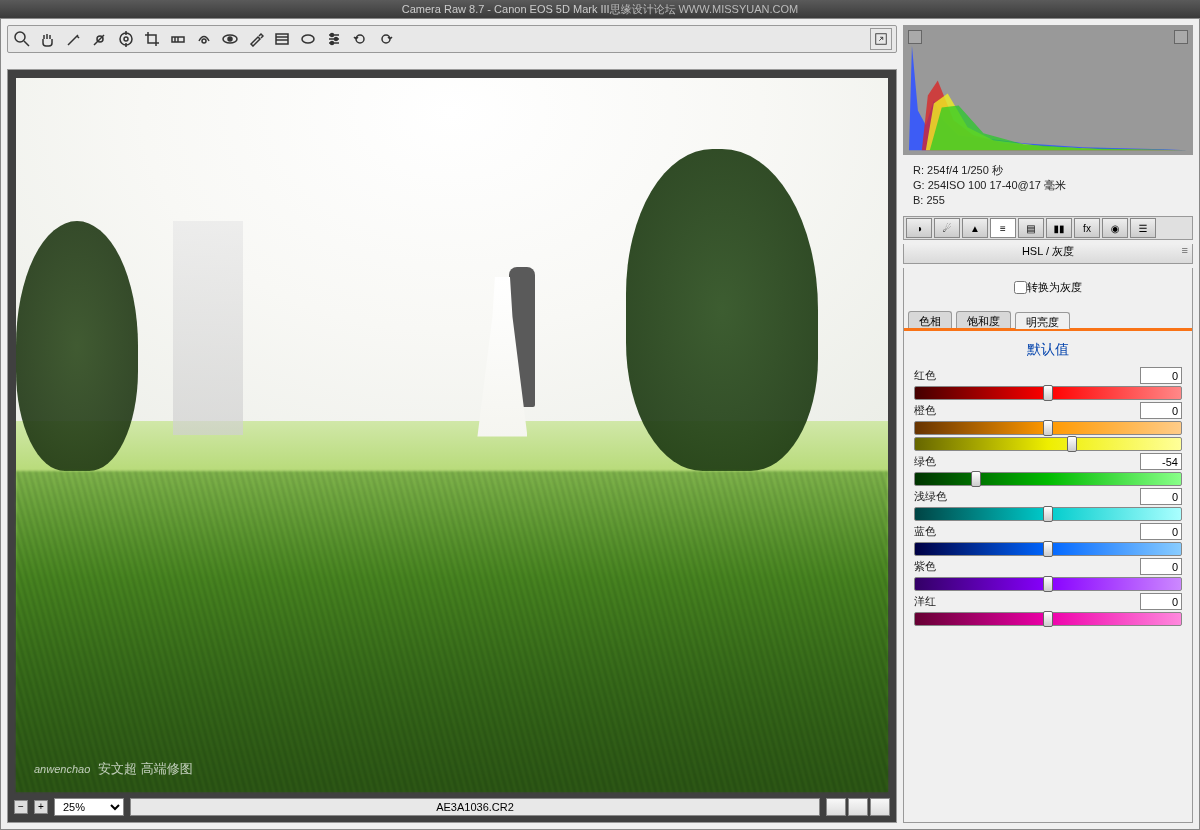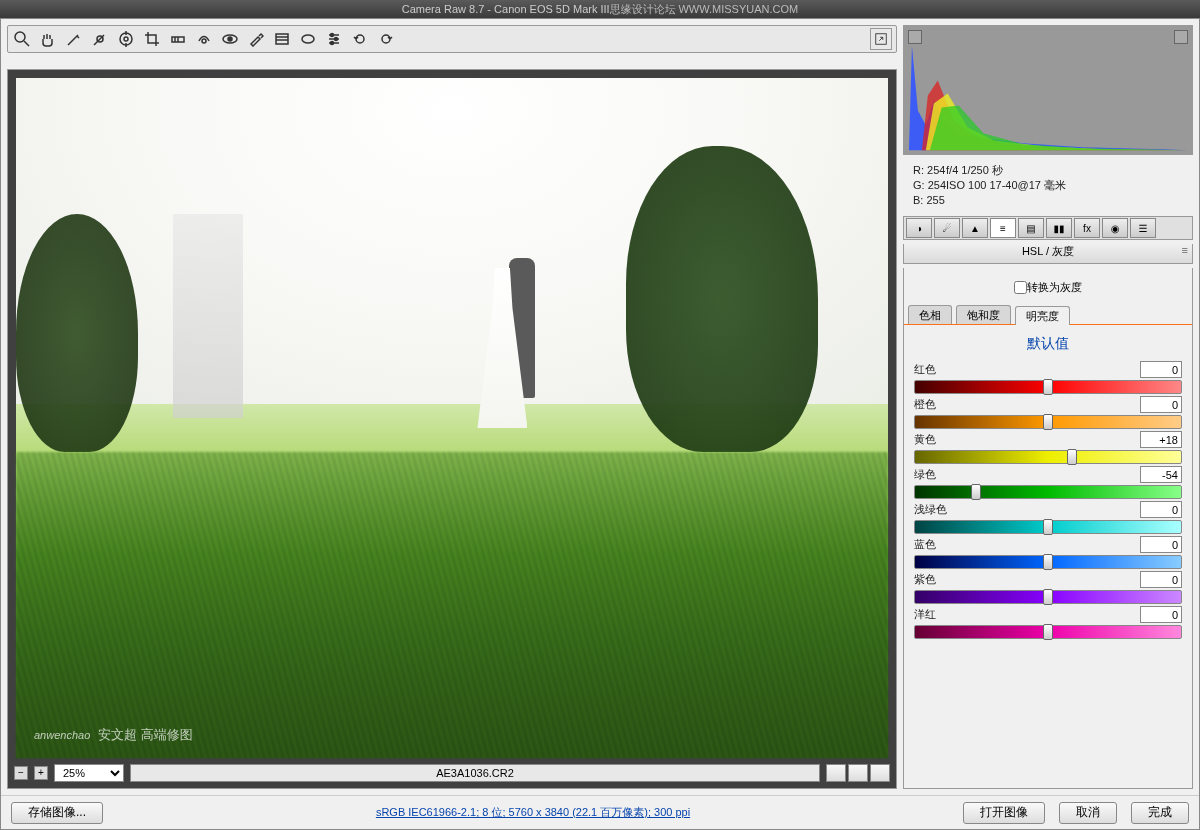--- a/index.html
+++ b/index.html
@@ -41,21 +41,21 @@
 .info-row{display:flex;justify-content:space-between;padding:4px 10px;font-size:11px;color:#222}
 .info-left{line-height:15px}
 .info-right{flex:1;line-height:15px}
 .panel-tabs{height:24px;border:1px solid #999;background:#e0e0e0;display:flex;align-items:center;padding:0 2px;gap:2px}
 .ptab{width:26px;height:20px;border:1px solid #888;background:linear-gradient(#eee,#ccc);display:flex;align-items:center;justify-content:center;cursor:pointer;font-size:10px}
 .panel-title{height:20px;background:linear-gradient(#f0f0f0,#dadada);border:1px solid #999;border-top:none;display:flex;align-items:flex-start;justify-content:center;position:relative;font-size:11px}
 .panel-menu{position:absolute;right:4px;cursor:pointer;color:#666}
 .panel-body{flex:1;border:1px solid #999;border-top:none;background:#f0f0f0;padding:8px 10px;display:flex;flex-direction:column;gap:4px}
 .gray-check{display:flex;align-items:center;justify-content:center;padding:4px 0}
 .gray-check input{width:13px;height:13px}
-.subtabs{display:flex;height:20px;border-bottom:1px solid #f97316;margin:2px -10px 6px}
+.subtabs{display:flex;height:20px;border-bottom:3px solid #f97316;margin:8px -10px 6px}
 .subtab{padding:2px 10px;border:1px solid #999;border-bottom:none;background:#d8d8d8;margin-left:4px;cursor:pointer;border-radius:3px 3px 0 0;font-size:11px}
 .subtab.active{background:#f0f0f0;position:relative;top:1px}
 .default-link{text-align:center;color:#0645ad;cursor:pointer;font-size:14px;padding-bottom:4px}
 .slider-row{display:flex;flex-direction:column;gap:2px;margin-bottom:2px}
 .slider-head{display:flex;justify-content:space-between;align-items:center}
 .slider-label{font-size:11px;color:#222}
 .slider-value{width:42px;height:17px;border:1px solid #888;background:#fff;text-align:right;padding:0 3px;font-size:11px}
 .slider-track{height:14px;position:relative;border:1px solid #888;border-radius:2px}
 .slider-thumb{position:absolute;top:-2px;width:10px;height:16px;background:linear-gradient(#fff,#ccc);border:1px solid #666;border-radius:2px;transform:translateX(-5px);cursor:pointer}
 .footer{height:34px;display:flex;align-items:center;padding:0 10px;gap:14px;border-top:1px solid #ccc}
@@ -270,24 +270,20 @@
             <div class="slider-row">
               <div class="slider-head">
                 <span class="slider-label">橙色</span>
                 <input class="slider-value" value="0" style="">
               </div>
               <div class="slider-track" style="background:linear-gradient(to right,#630,#f90,#fc8)">
                 <div class="slider-thumb" style="left:50%"></div>
               </div>
             </div>
             <div class="slider-row">
-              <div class="slider-head">
-                <span class="slider-label">黄色</span>
-                <input class="slider-value" value="+18" style="">
-              </div>
               <div class="slider-track" style="background:linear-gradient(to right,#660,#ee0,#ff9)">
                 <div class="slider-thumb" style="left:59%"></div>
               </div>
             </div>
             <div class="slider-row">
               <div class="slider-head">
                 <span class="slider-label">绿色</span>
                 <input class="slider-value" value="-54" style="">
               </div>
               <div class="slider-track" style="background:linear-gradient(to right,#030,#0b0,#8f8)">
@@ -329,22 +325,13 @@
               <div class="slider-track" style="background:linear-gradient(to right,#603,#e0a,#f8d)">
                 <div class="slider-thumb" style="left:50%"></div>
               </div>
             </div>
           </div>
   </div>
 </div>
 
 </div>
 
-<div class="footer">
-  <button class="btn">存储图像...</button>
-  <div class="footer-spacer"></div>
-  <span class="footer-link">sRGB IEC61966-2.1; 8 位; 5760 x 3840 (22.1 百万像素); 300 ppi</span>
-  <div class="footer-spacer"></div>
-  <button class="btn">打开图像</button>
-  <button class="btn">取消</button>
-  <button class="btn">完成</button>
-</div>
 </div>
 
 </body></html>

